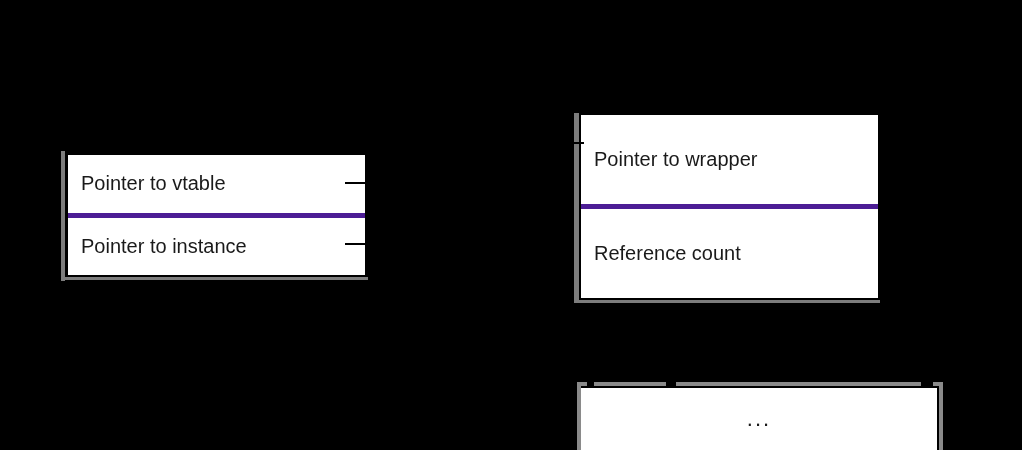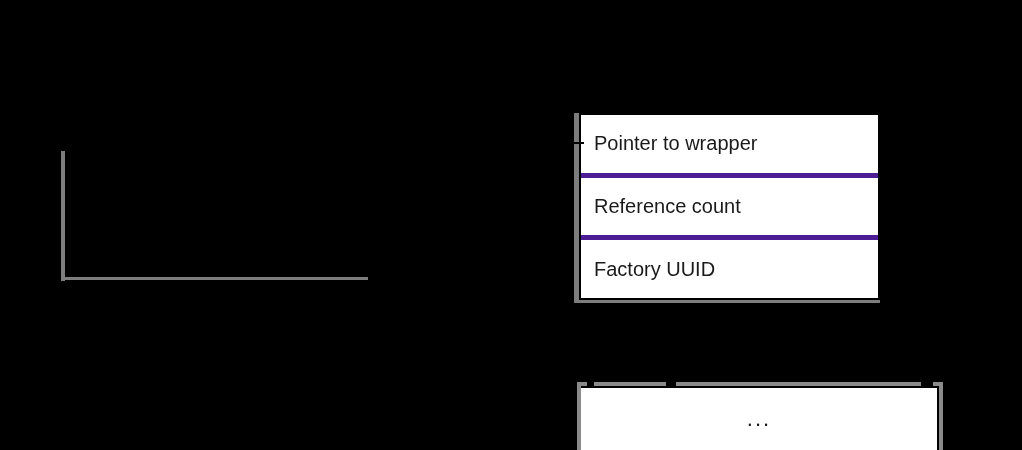--- a/index.html
+++ b/index.html
@@ -64,39 +64,44 @@
   #wrapper-table { left: 579px; top: 113px; width: 301px; height: 187px; }
 </style>
 </head>
 <body>
 
 <div class="canvas">
 
   <div class="shadow" style="left:61px; top:151px; width:4px; height:130px;"></div>
   <div class="shadow" style="left:61px; top:277px; width:307px; height:3px;"></div>
 
+  <div class="memtable" id="object-table">
+    <div class="row">
+      <span>Pointer to vtable</span>
+    </div>
+    <div class="row">
+      <span>Pointer to instance</span>
+    </div>
+  </div>
 
   <div class="stub" style="left:345px; top:182px; width:23px;"></div>
   <div class="stub" style="left:345px; top:243px; width:23px;"></div>
 
   <div class="shadow" style="left:574px; top:113px; width:5px; height:190px;"></div>
   <div class="shadow" style="left:574px; top:299px; width:306px; height:4px;"></div>
 
   <div class="stub" style="left:561px; top:142px; width:23px; z-index:3;"></div>
 
   <div class="memtable" id="wrapper-table">
     <div class="row">
       <span>Pointer to wrapper</span>
     </div>
     <div class="row">
       <span>Reference count</span>
     </div>
-    <div class="row">
-      <span>Factory UUID</span>
-    </div>
   </div>
 
   <div class="ellipsis-outer">
     <div class="ellipsis-inner">
       <span>...</span>
     </div>
   </div>
 
   <div class="tick" style="left:587px; top:379px; width:7px; height:9px;"></div>
   <div class="tick" style="left:666px; top:379px; width:10px; height:9px;"></div>

